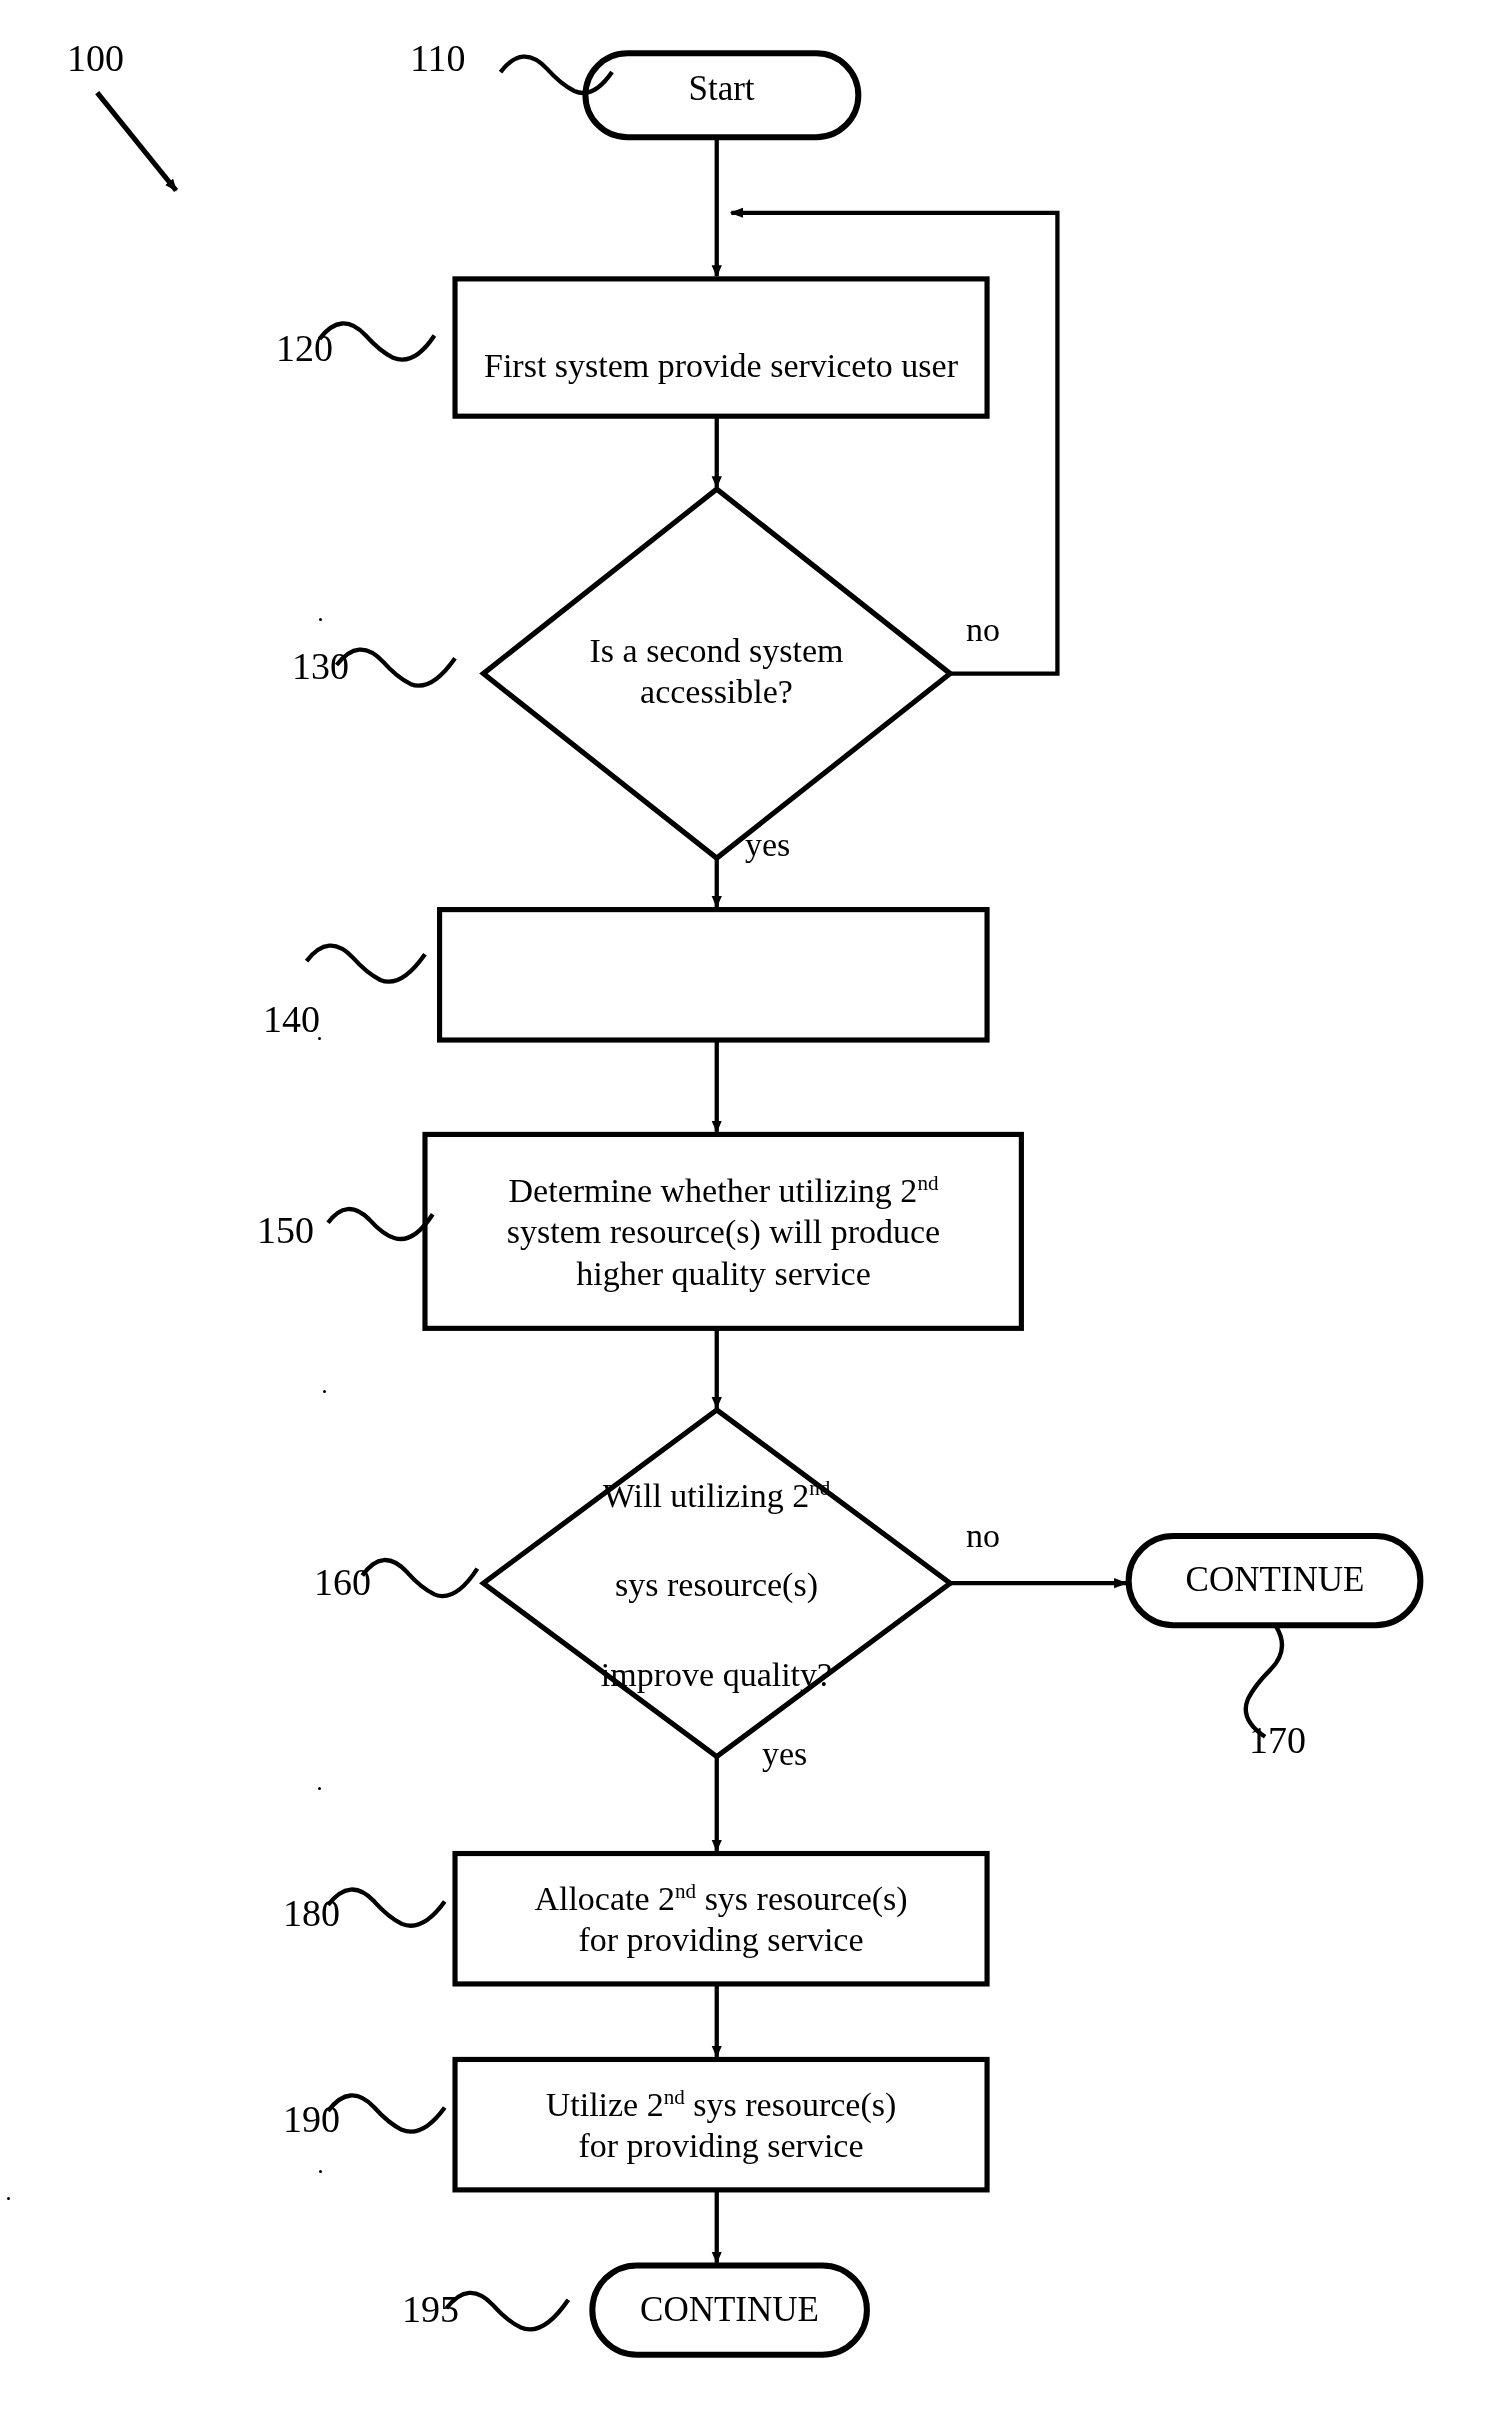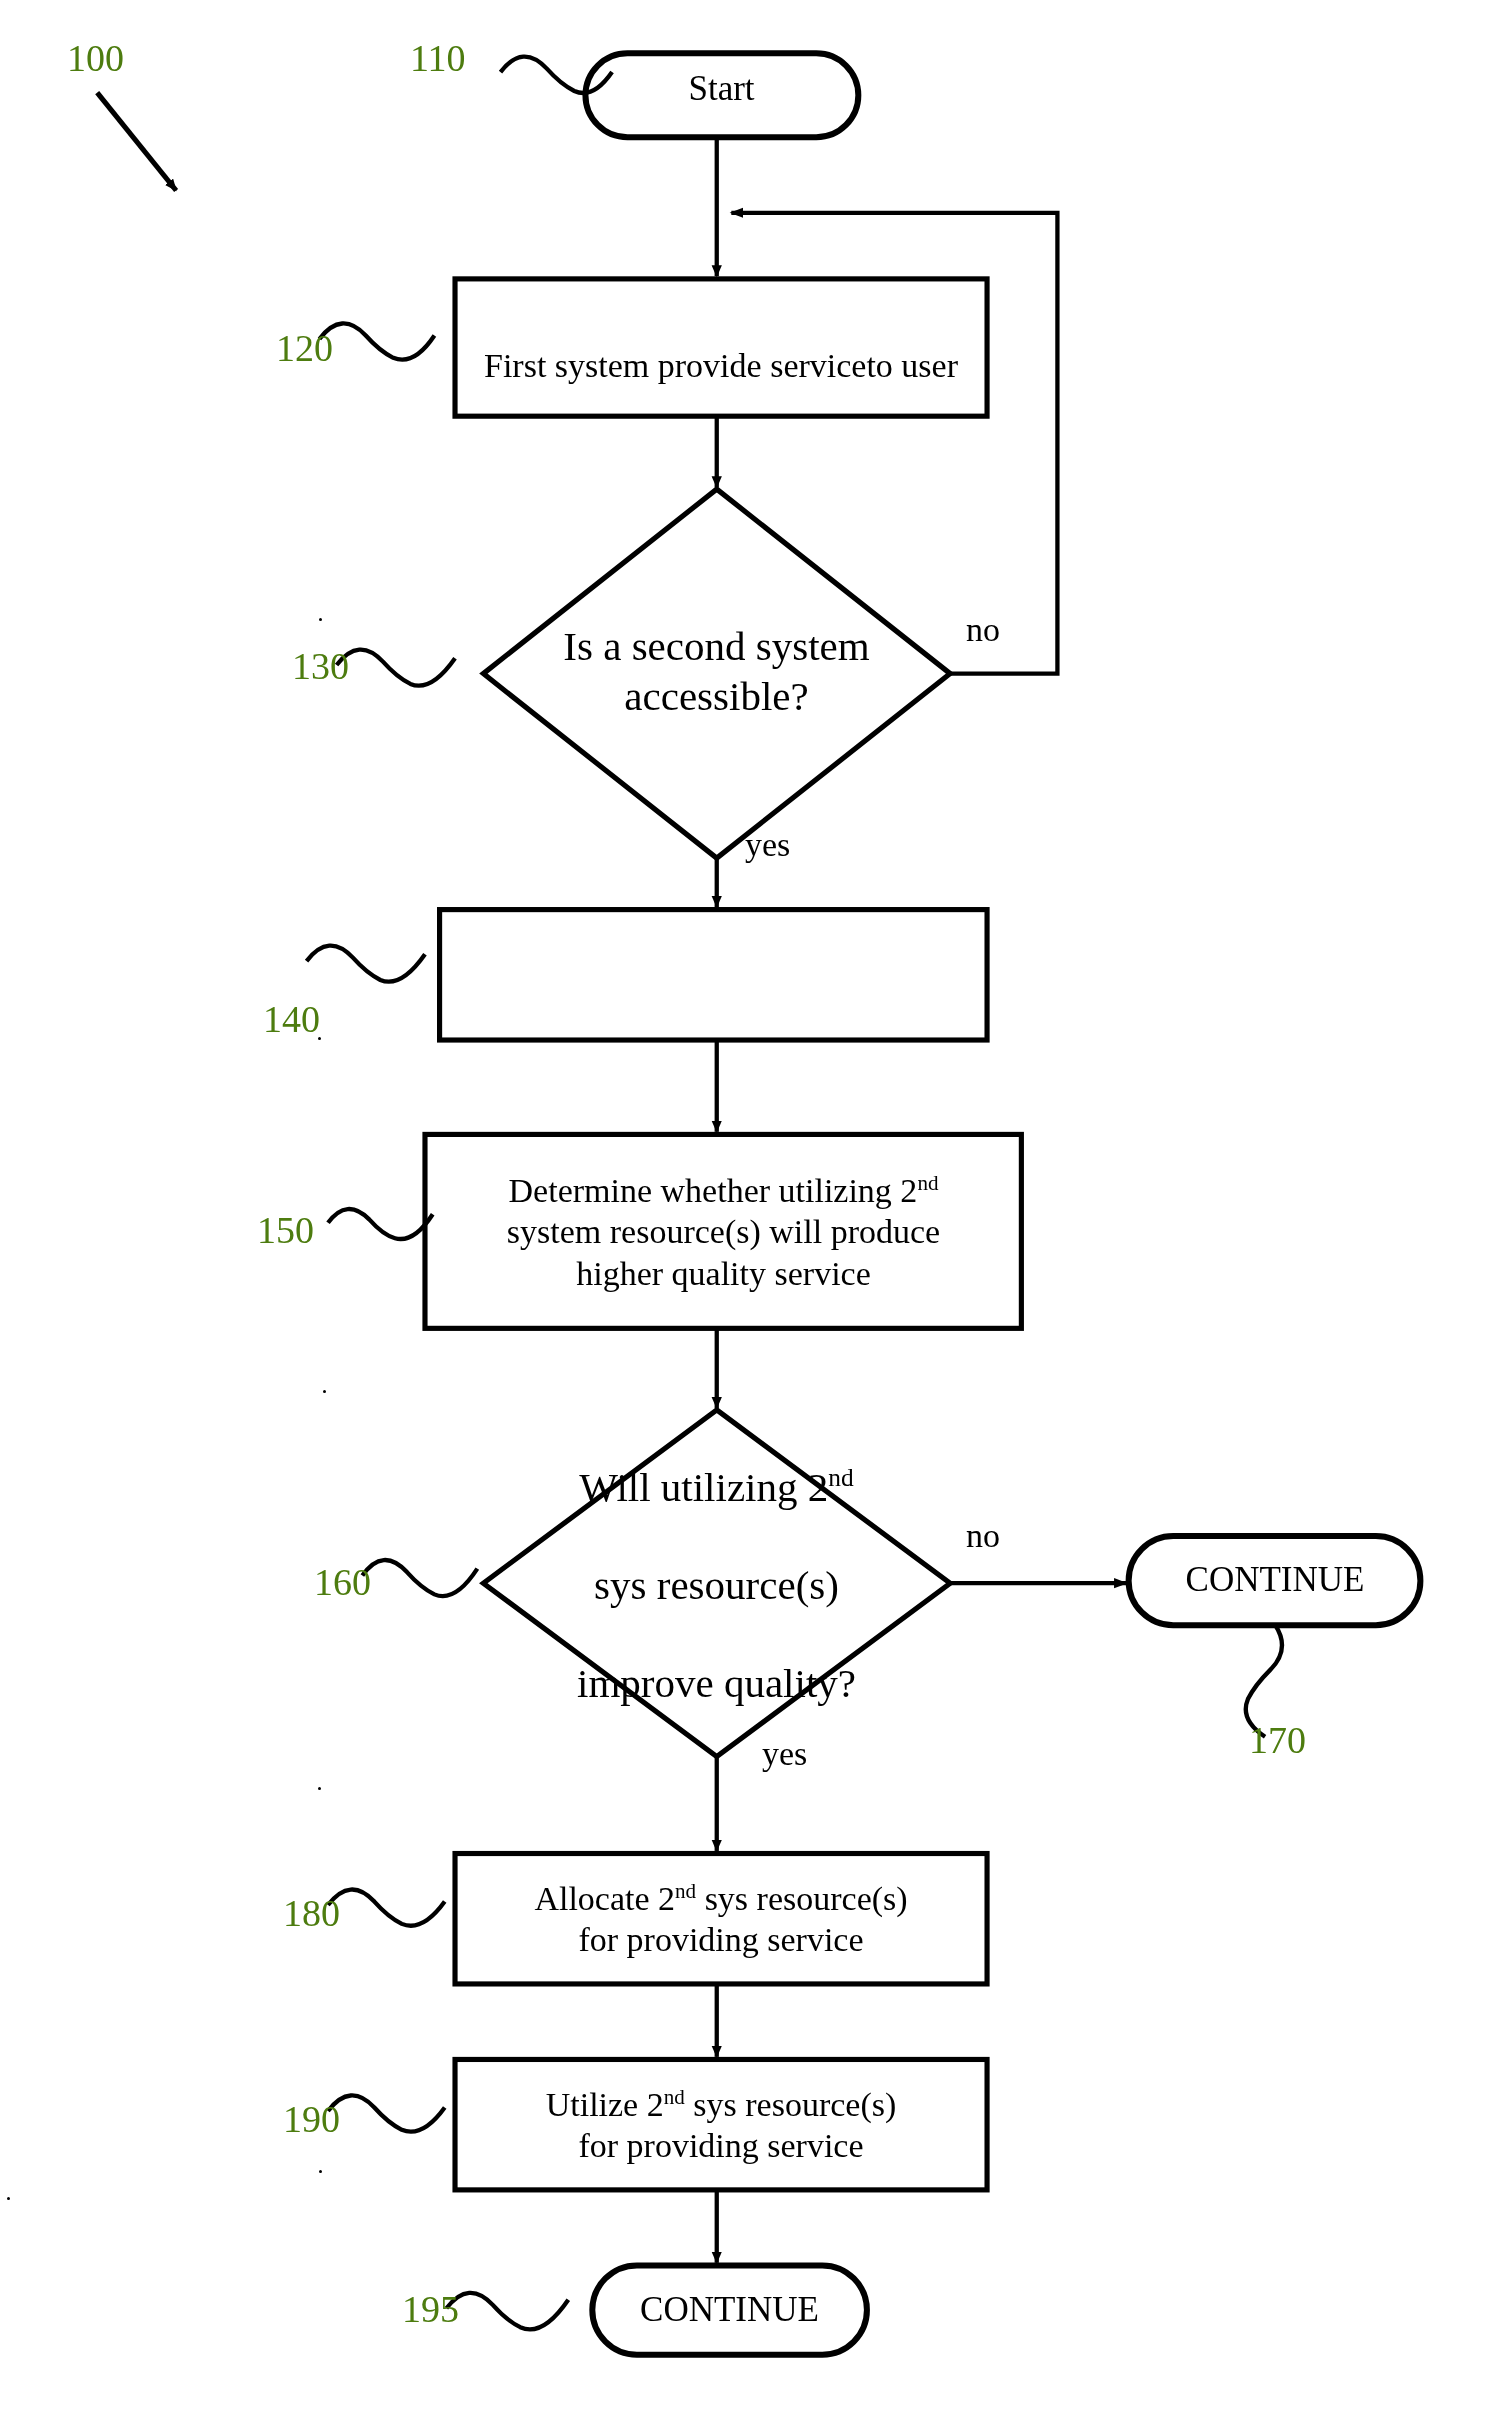--- a/index.html
+++ b/index.html
@@ -32,26 +32,26 @@
     align-items: center;
     justify-content: center;
     text-align: center;
     line-height: 1.22;
     font-family: "Liberation Serif", "DejaVu Serif", serif;
     color: #000;
     pointer-events: none;
   }
   .proc-label { font-size: 34px; }
   .term-label { font-size: 35px; }
-  .diam-label { font-size: 41px; }
+  .diam-label { font-size: 34px; }
   .ref-num {
     position: absolute;
     font-family: "Liberation Serif", "DejaVu Serif", serif;
     font-size: 38px;
-    color: #4d7c0f;
+    color: #000000;
     white-space: nowrap;
   }
   .edge-label {
     position: absolute;
     font-family: "Liberation Serif", "DejaVu Serif", serif;
     font-size: 34px;
     color: #000;
     white-space: nowrap;
   }
   sup {

